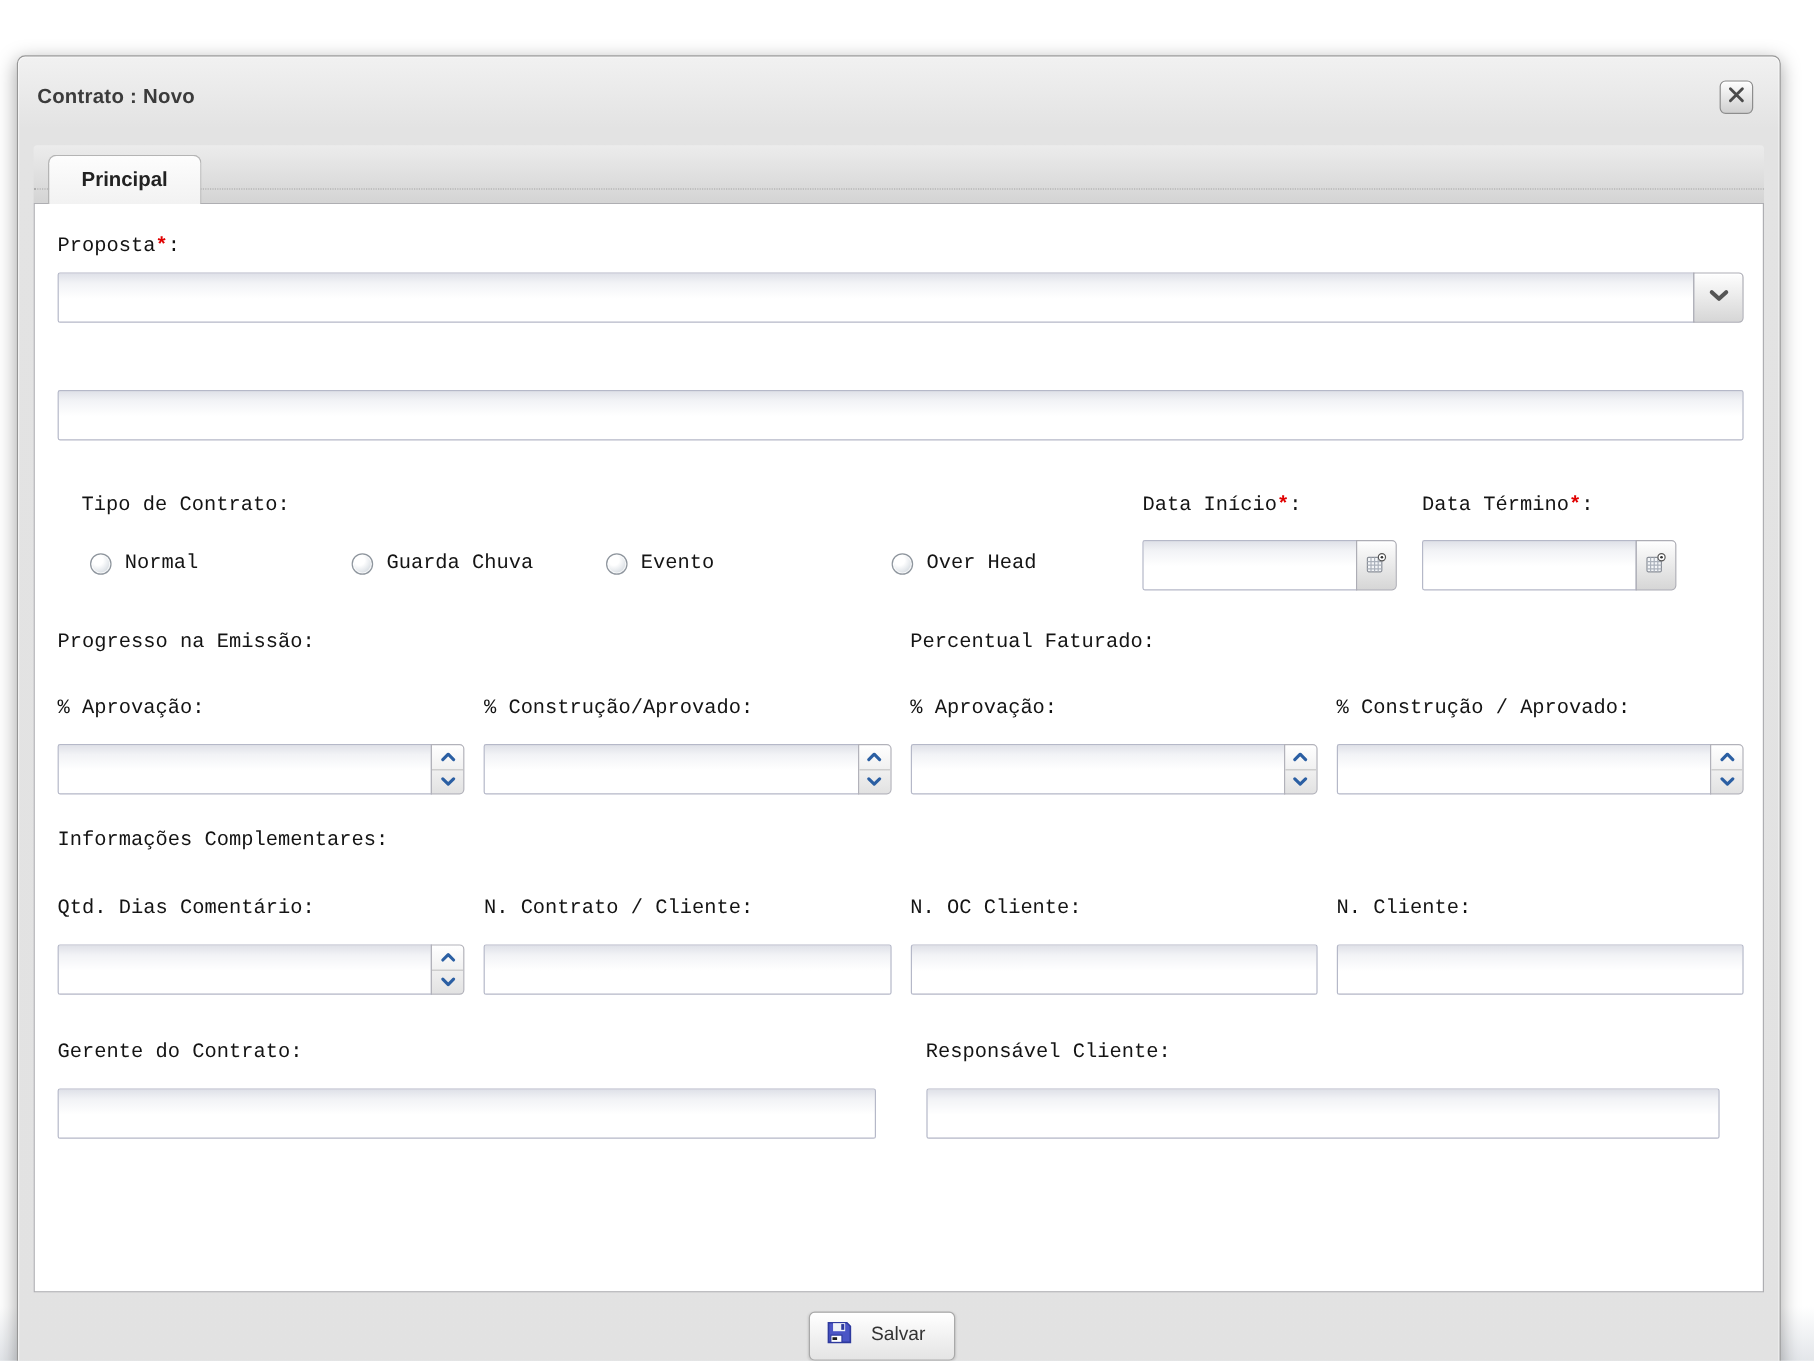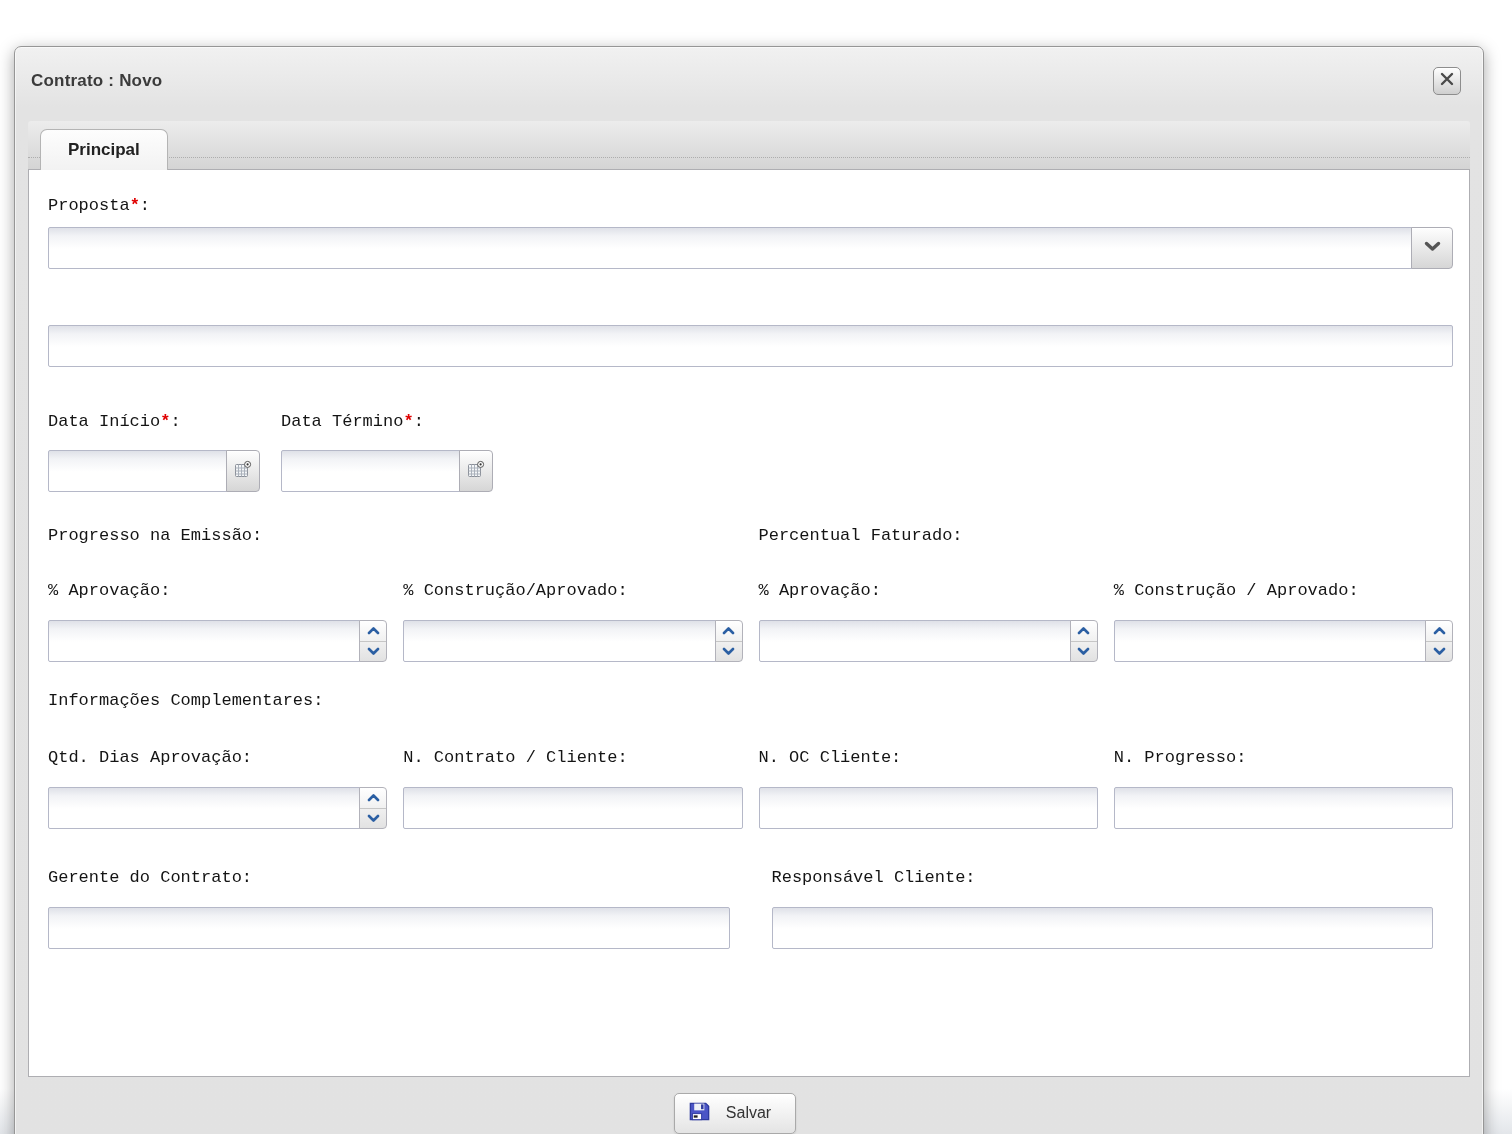--- a/index.html
+++ b/index.html
@@ -149,20 +149,41 @@
             </svg>
         </span>
       </div>
     </div>
 
     
     <input class="text-input row-gap-md" type="text" value="" style="">
 
     
     <div class="row3">
+      <div class="tipo-block">
+        <span class="flabel">Tipo de Contrato:</span>
+        <div class="radio-row">
+          <div class="radio-item c1">
+            <span class="radio"></span>
+            <span class="radio-label">Normal</span>
+          </div>
+          <div class="radio-item c2">
+            <span class="radio"></span>
+            <span class="radio-label">Guarda Chuva</span>
+          </div>
+          <div class="radio-item c3">
+            <span class="radio"></span>
+            <span class="radio-label">Evento</span>
+          </div>
+          <div class="radio-item">
+            <span class="radio"></span>
+            <span class="radio-label">Over Head</span>
+          </div>
+        </div>
+      </div>
       <div class="dates">
         <div class="date-group">
           <span class="flabel"><span>Data Início</span><span class="req">*</span><span>:</span></span>
           <div class="datefield">
             <input class="text-input" type="text" value="" style="">
             <div class="trigger-btn">
               <span>
                 <svg width="18" height="18" viewBox="0 0 18 18">
                   <rect x="1.5" y="4.5" width="12" height="12" rx="1" fill="#f4f6f8" stroke="#8a8f98"></rect>
                   <path d="M1.5 8 h12 M1.5 11 h12 M1.5 14 h12 M4.5 4.5 v12 M7.5 4.5 v12 M10.5 4.5 v12" stroke="#aab1bb" stroke-width="1"></path>
@@ -272,21 +293,21 @@
           </div>
         </div>
       </div>
     </div>
 
     
     <div class="info-head"><span class="heading">Informações Complementares:</span></div>
 
     <div class="grid4 info-row">
       <div class="cell">
-        <span class="flabel">Qtd. Dias Aprovação:</span>
+        <span class="flabel">Qtd. Dias Comentário:</span>
         <div class="spinfield">
           <input class="text-input" type="text" value="" style="">
           <div class="spin-btns">
             <div class="spin-up">
                 <span><svg width="13" height="8" viewBox="0 0 13 8">
                     <path d="M2 6 L6.5 1.5 L11 6" stroke="#2b5fa3" stroke-width="2.6" fill="none" stroke-linecap="round" stroke-linejoin="round"></path>
                   </svg></span>
               </div>
             <div class="spin-down">
                 <span><svg width="13" height="8" viewBox="0 0 13 8">
@@ -298,21 +319,21 @@
       </div>
       <div class="cell">
         <span class="flabel">N. Contrato / Cliente:</span>
         <input class="text-input" type="text" value="" style="">
       </div>
       <div class="cell">
         <span class="flabel">N. OC Cliente:</span>
         <input class="text-input" type="text" value="" style="">
       </div>
       <div class="cell">
-        <span class="flabel">N. Progresso:</span>
+        <span class="flabel">N. Cliente:</span>
         <input class="text-input" type="text" value="" style="">
       </div>
     </div>
 
     
     <div class="grid2">
       <div class="cell">
         <span class="flabel">Gerente do Contrato:</span>
         <input class="text-input" type="text" value="" style="">
       </div>

